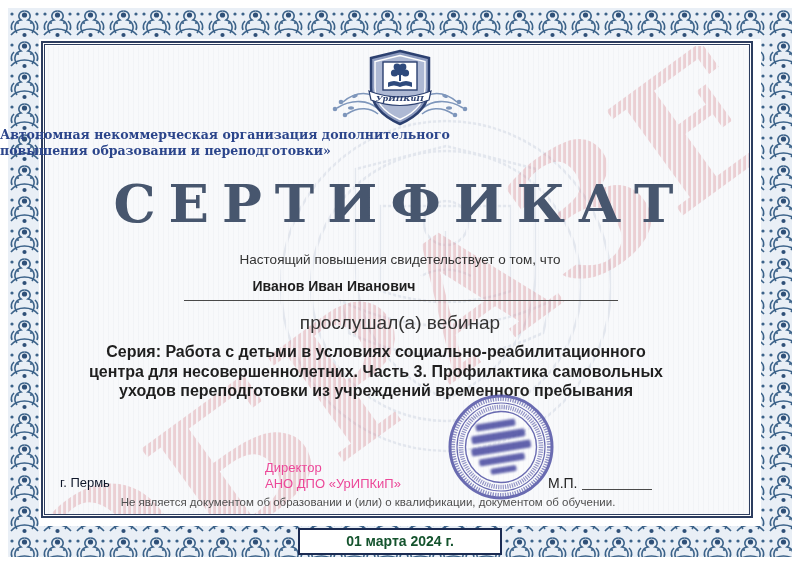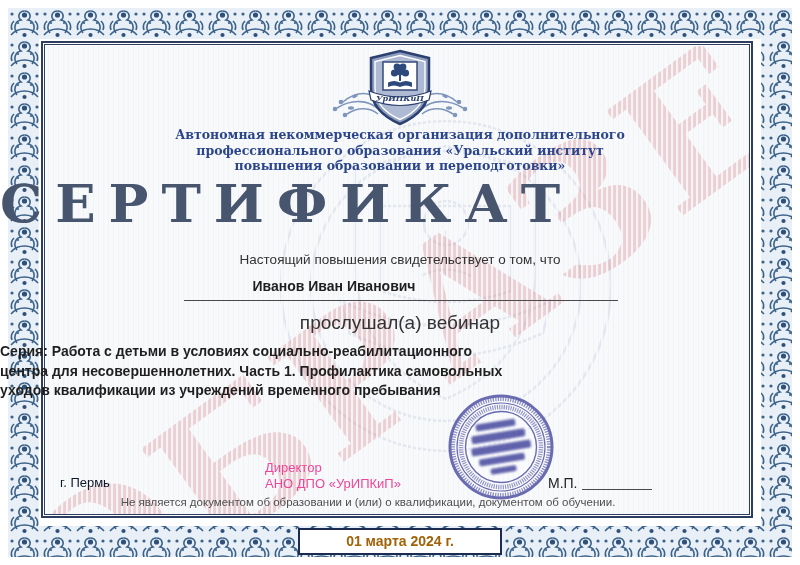--- a/index.html
+++ b/index.html
@@ -33,64 +33,64 @@
   .guilloche{
     position:absolute;left:0;top:0;right:0;bottom:0;
     background:repeating-linear-gradient(90deg,
       rgba(248,249,251,0.85) 0px,rgba(248,249,251,0.85) 2px,
       rgba(223,227,233,0.25) 2px,rgba(223,227,233,0.25) 3px,
       rgba(248,249,251,0) 3px,rgba(248,249,251,0) 5px);
   }
   .content{position:absolute;left:0;top:0;width:800px;height:565px;}
   .logo{position:absolute;left:325px;top:46px;}
   .org-block{
-    position:absolute;left:0;top:127px;width:800px;text-align:center;
+    position:absolute;left:0;top:127px;width:800px;
     font-family:"DejaVu Serif",serif;font-weight:bold;font-size:12.5px;
     line-height:15.5px;color:#2b458b;
   }
   .cert-title{
-    position:absolute;left:0;top:168px;width:800px;text-align:left;
+    position:absolute;left:0;top:168px;width:800px;text-align:center;
     font-family:"DejaVu Serif",serif;font-weight:bold;font-size:53px;
     letter-spacing:13px;color:#47566e;line-height:70px;white-space:nowrap;
   }
   .intro-line{
     position:absolute;left:0;top:252px;width:800px;text-align:center;
     font-size:13.5px;color:#333333;
   }
   .recipient{
     position:absolute;left:0;top:278px;width:668px;text-align:center;
     font-size:14px;font-weight:bold;color:#1f1f1f;
   }
   .name-rule{
     position:absolute;left:184px;top:300px;width:434px;height:0;
     border-top:1.5px solid #4a4a4a;
   }
   .action-line{
     position:absolute;left:0;top:312px;width:800px;text-align:center;
     font-size:19px;color:#333333;
   }
   .course-block{
-    position:absolute;left:0;top:342px;width:752px;
-    font-size:14px;font-weight:bold;line-height:19.5px;color:#1f1f1f;
+    position:absolute;left:0;top:342px;width:752px;text-align:center;
+    font-size:16px;font-weight:bold;line-height:19.5px;color:#1f1f1f;
   }
   .stamp{position:absolute;left:446px;top:392px;}
   .director-block{
     position:absolute;left:265px;top:460px;font-size:13px;line-height:15.5px;color:#ec4899;
   }
   .city{position:absolute;left:60px;top:475px;font-size:13px;color:#0f172a;}
   .seal-label{position:absolute;left:548px;top:475px;font-size:14px;color:#222222;}
   .sig-rule{position:absolute;left:582px;top:489px;width:70px;border-top:1.5px solid #4a4a4a;}
   .disclaimer{
     position:absolute;left:0;top:496px;width:736px;text-align:center;
     font-size:11.5px;color:#4f4f4f;
   }
   .date-box{
     position:absolute;left:298px;top:528px;width:204px;height:27px;
     background:#ffffff;border:2px solid #1b2b52;box-sizing:border-box;
-    text-align:center;line-height:23px;font-size:14px;font-weight:bold;color:#a16207;
+    text-align:center;line-height:23px;font-size:14px;font-weight:bold;color:#14532d;
     z-index:6;
   }
 </style>
 </head>
 <body>
 
 <div class="page">
 
   <svg class="band-svg" width="784" height="549" aria-hidden="true">
     <defs>
@@ -171,35 +171,34 @@
           <circle cx="78" cy="21" r="3.4"></circle>
         <rect x="74" y="27" width="2" height="8"></rect>
         <path d="M63 36.5 Q69 33.5 75 36.5 Q81 33.5 87 36.5 L87 41 Q81 38 75 41 Q69 38 63 41 Z"></path>
       </g>
       <path d="M44 45 Q75 57 106 45 L104 54 Q75 65 46 54 Z" fill="#ffffff" stroke="#2c4070" stroke-width="1.2"></path>
       <text x="75" y="55" text-anchor="middle" font-family="DejaVu Serif, serif" font-size="8" font-style="italic" font-weight="bold" fill="#2c4070">УрИПКиП</text>
     </svg>
 
     <div class="org-block">
       <div>Автономная некоммерческая организация дополнительного</div>
-      <div>профессионального образования «Уральский институт</div>
       <div>повышения образовании и переподготовки»</div>
     </div>
 
     <div class="cert-title">СЕРТИФИКАТ</div>
 
     <div class="intro-line">Настоящий повышения свидетельствует о том, что</div>
     <div class="recipient">Иванов Иван Иванович</div>
     <div class="name-rule"></div>
     <div class="action-line">прослушал(а) вебинар</div>
 
     <div class="course-block">
       <div>Серия: Работа с детьми в условиях социально-реабилитационного</div>
-      <div>центра для несовершеннолетних. Часть 1. Профилактика самовольных</div>
-      <div>уходов квалификации из учреждений временного пребывания</div>
+      <div>центра для несовершеннолетних. Часть 3. Профилактика самовольных</div>
+      <div>уходов переподготовки из учреждений временного пребывания</div>
     </div>
 
     <svg class="stamp" width="110" height="110" viewBox="0 0 110 110">
       <defs>
           <filter id="stblur">
             <feGaussianBlur stdDeviation="0.8"></feGaussianBlur>
           </filter>
         </defs>
       <g opacity="0.82">
         <circle cx="55" cy="55" r="51" fill="rgba(255,255,255,0.35)" stroke="#4b4da1" stroke-width="3"></circle>

